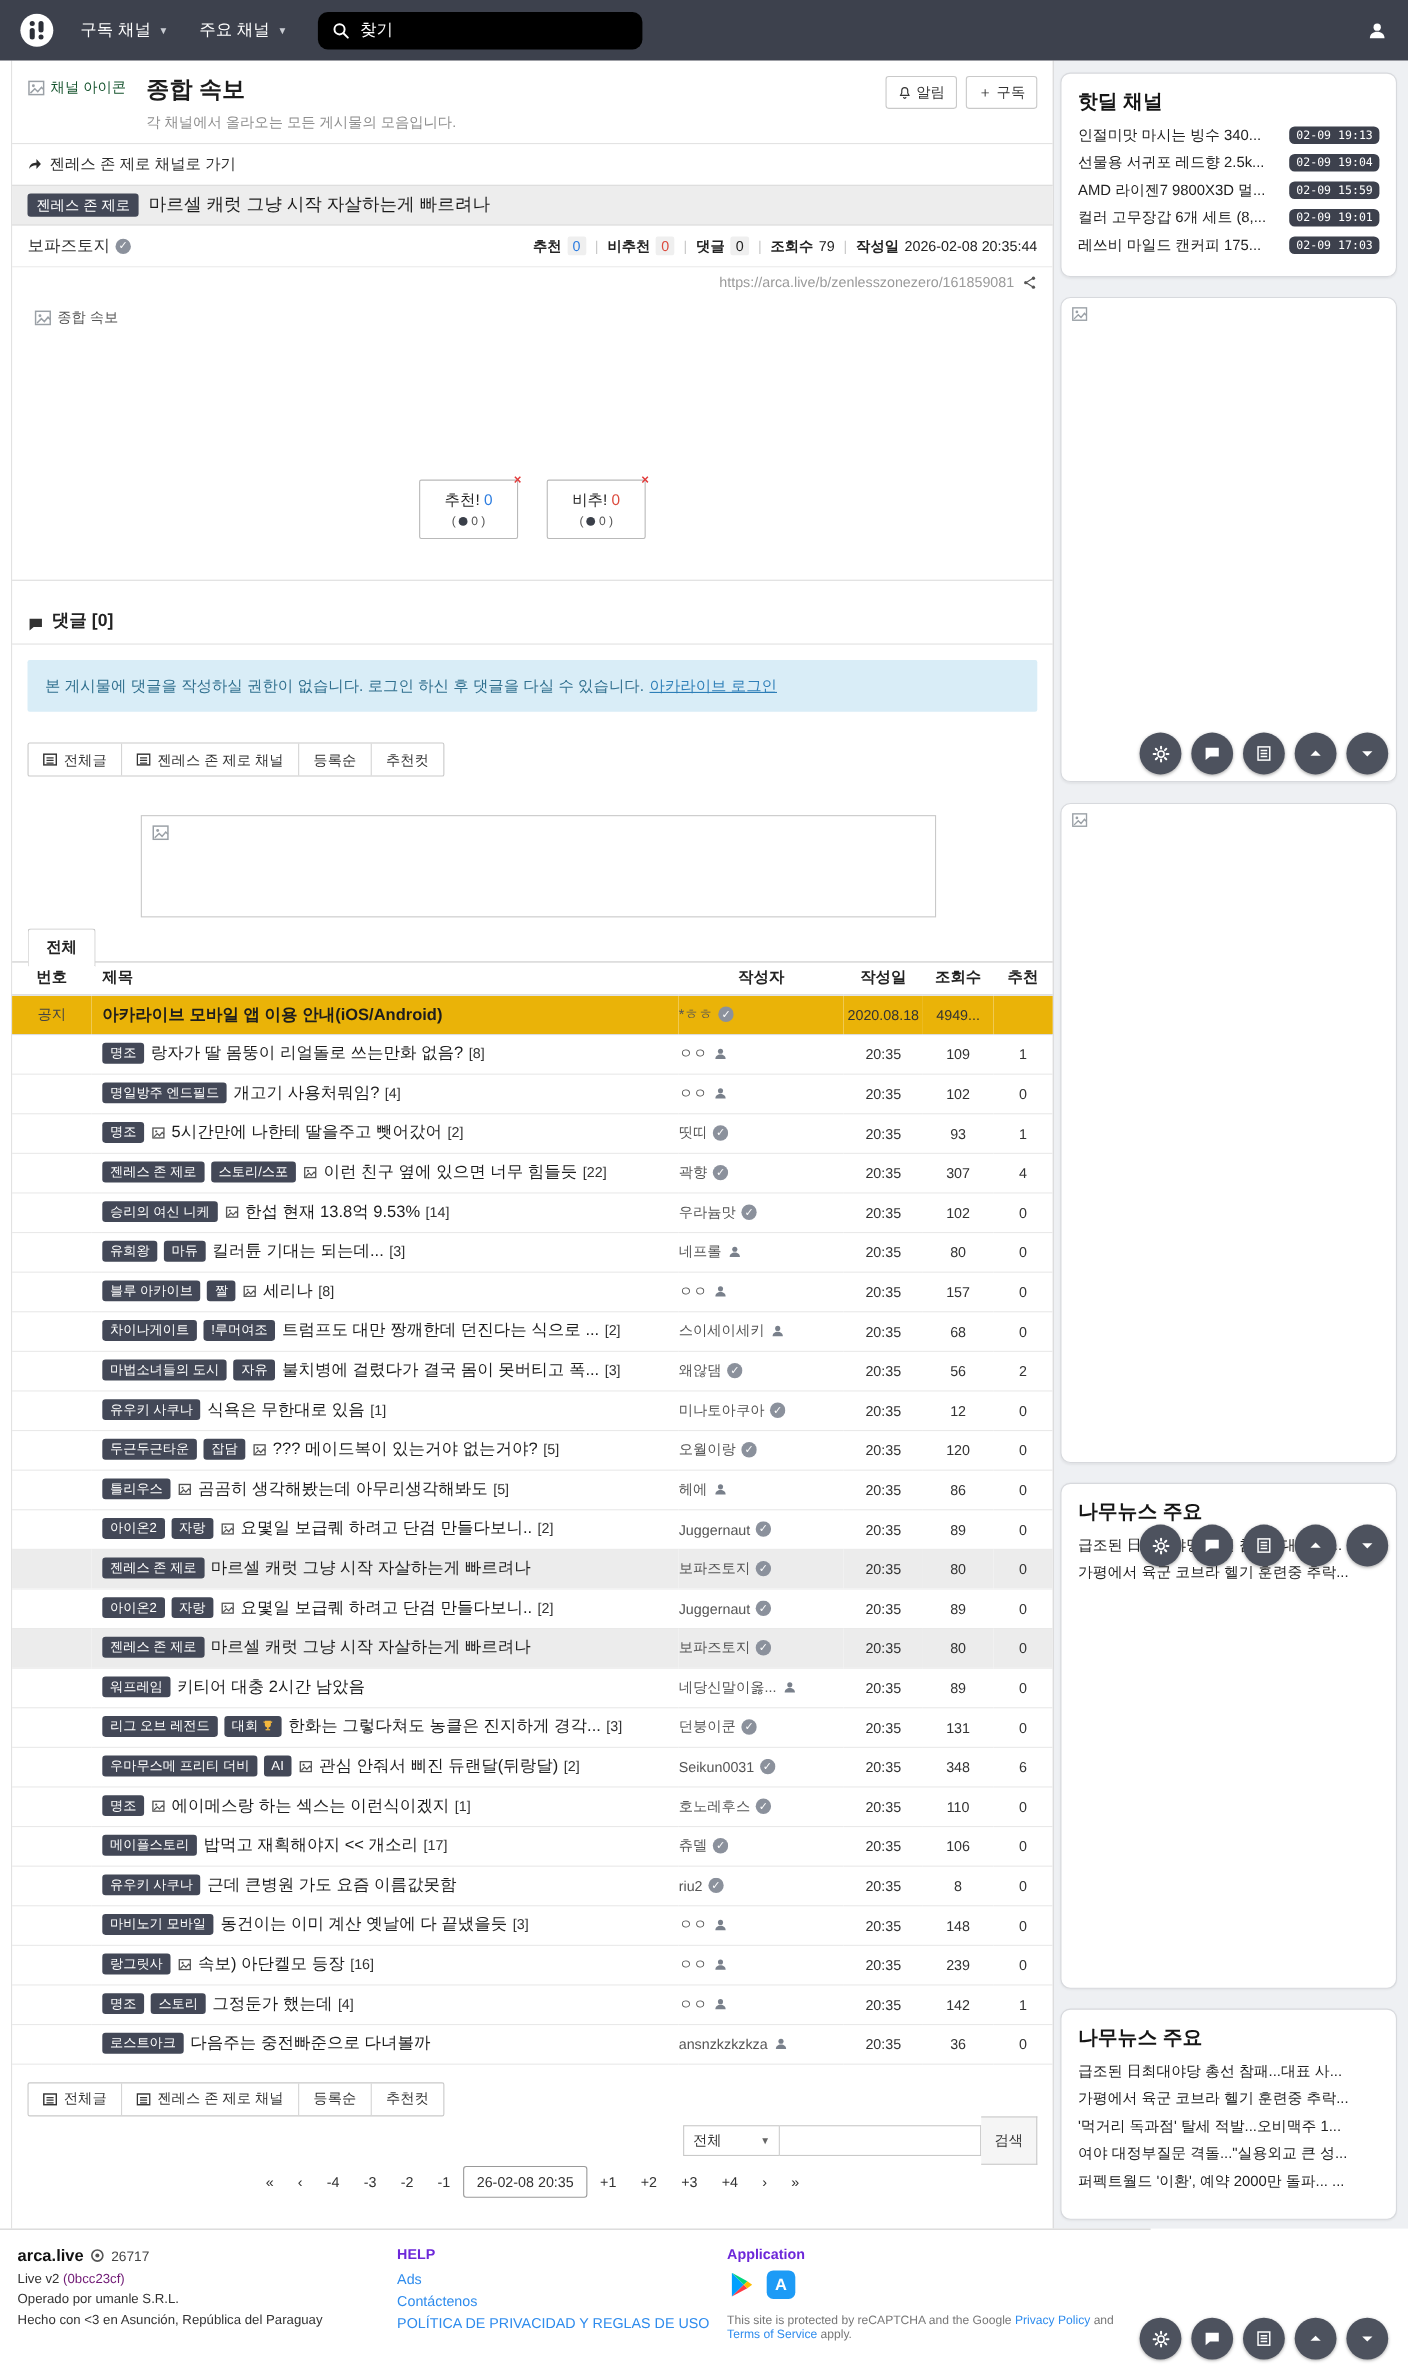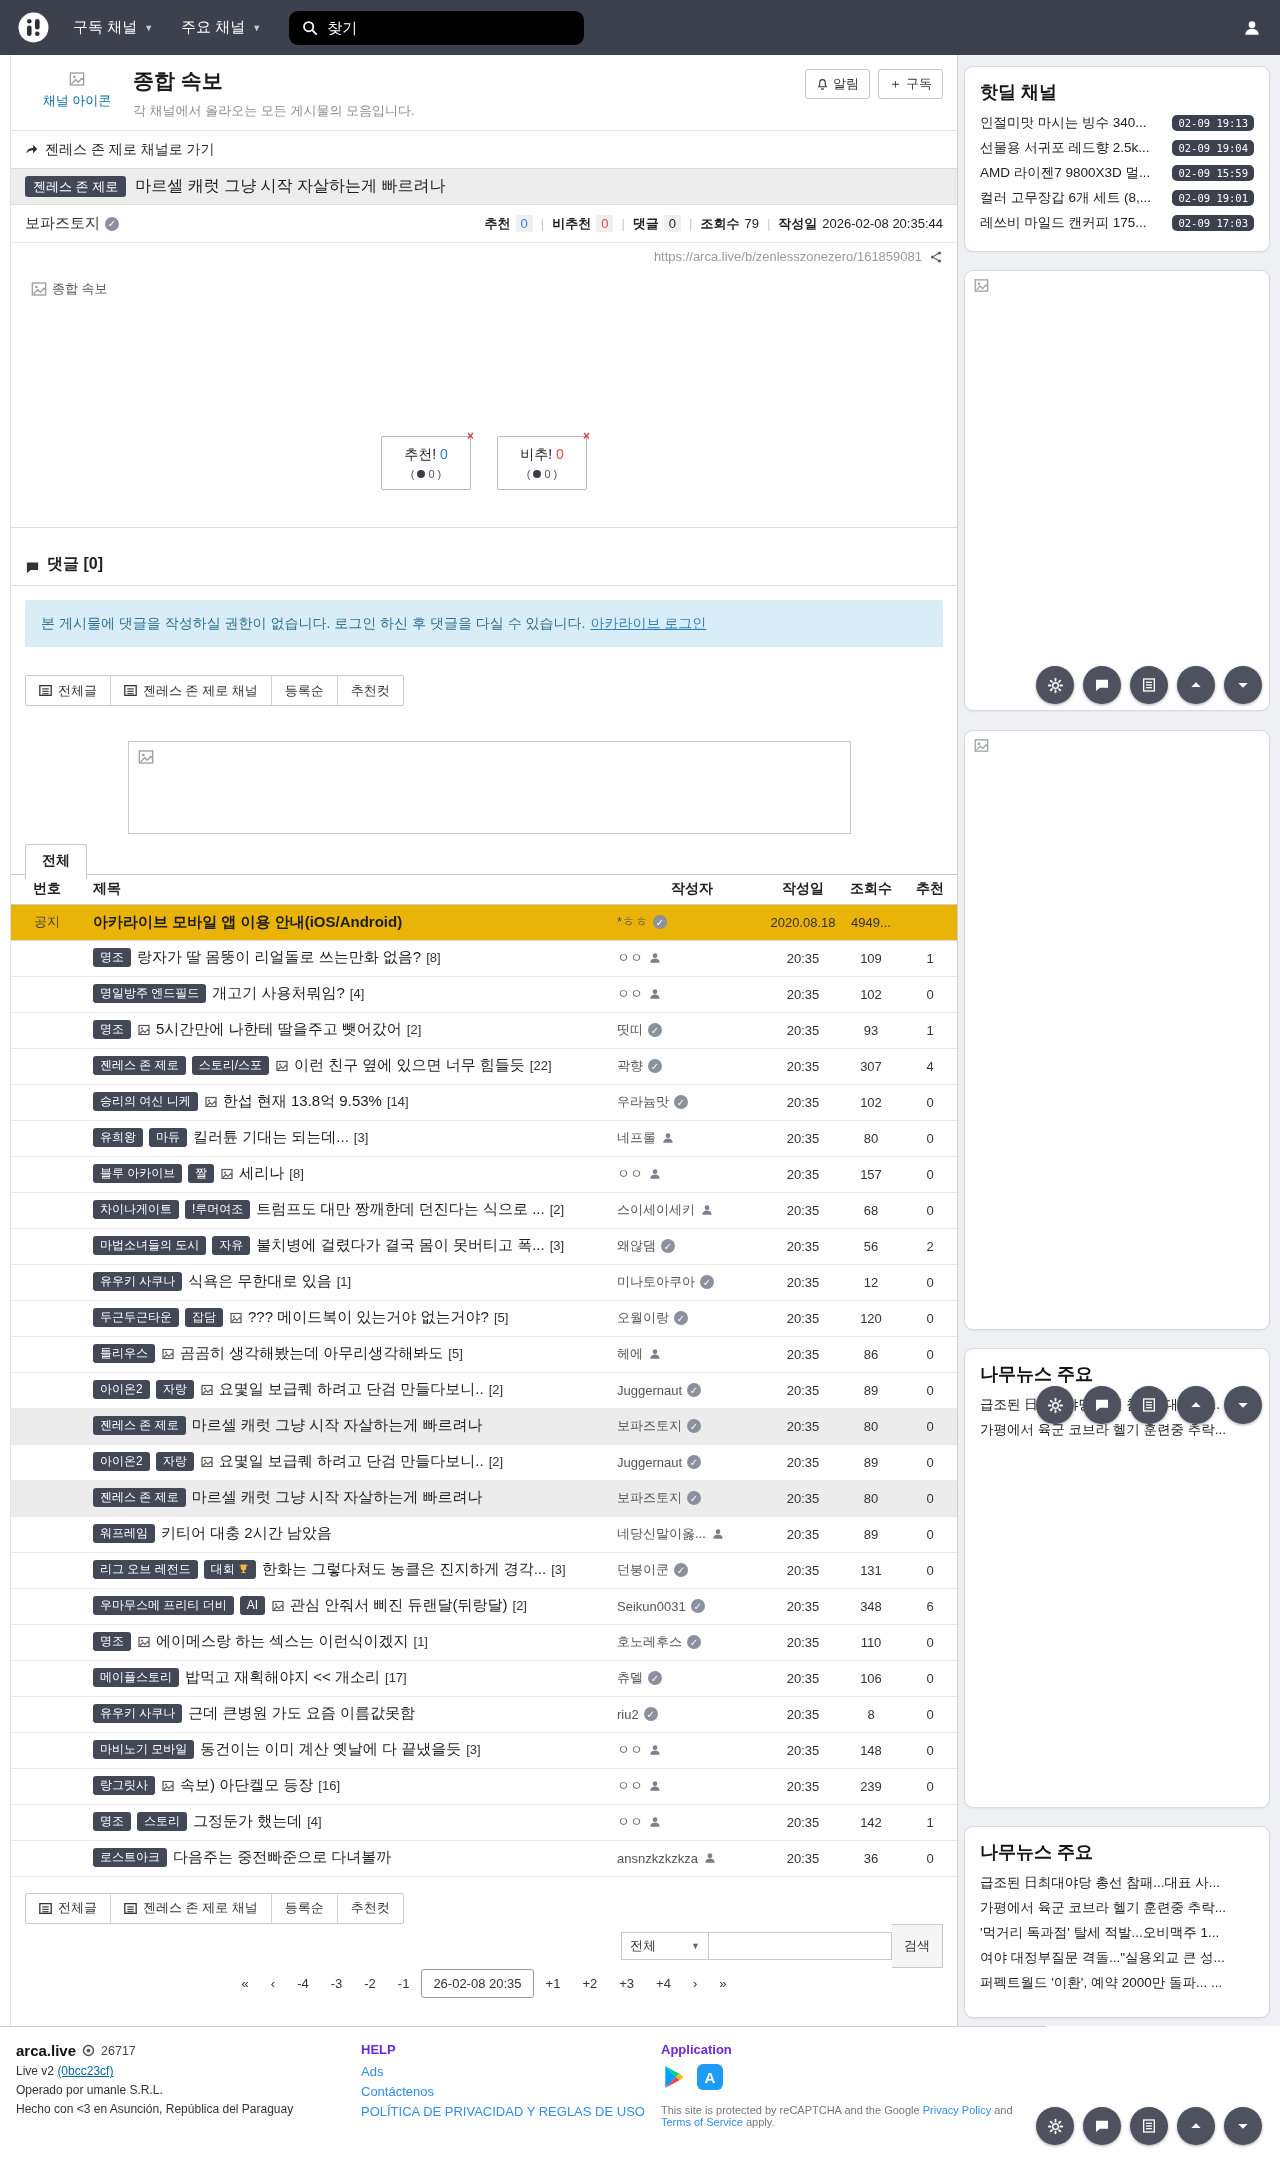--- a/index.html
+++ b/index.html
@@ -24,21 +24,21 @@
     font-family:inherit; }
   .searchbox input::placeholder { color:#fff; opacity:1; }
   .nav-user { margin-left:auto; cursor:pointer; }
 
   
   .main-col { position:absolute; left:10px; top:55px; width:948px; height:1971px; background:#fff;
     border-left:1px solid #e2e2e2; border-right:1px solid #cfcfcf; }
 
   .ch-header { height:76px; border-bottom:1px solid #e3e3e3; display:flex; align-items:flex-start;
     padding:12px 14px 0 14px; }
-  .ch-icon-wrap { display:flex; align-items:center; gap:5px; margin-top:4px; width:104px; color:#0369a1; font-size:13px;flex-direction:column; }
+  .ch-icon-wrap { display:flex; align-items:center; gap:5px; margin-top:4px; width:104px; color:#14532d; font-size:13px; }
   .ch-titles { margin-left:4px; }
   .ch-title { font-size:21px; font-weight:bold; color:#1c1c1c; }
   .ch-desc { font-size:13px; color:#8d8d8d; margin-top:7px; }
   .ch-btns { margin-left:auto; display:flex; gap:8px; margin-top:2px; }
   .btn { display:inline-flex; align-items:center; gap:4px; border:1px solid #c9c9c9; border-radius:3px;
     background:#fff; font-size:13px; color:#333; padding:5px 10px; cursor:pointer; white-space:nowrap; }
 
   .goto-row { height:37px; display:flex; align-items:center; gap:7px; padding:0 14px; font-size:14px; color:#2c2c2c; }
 
   .title-bar { height:37px; background:#ededed; border-top:1px solid #dcdcdc; border-bottom:1px solid #dcdcdc;
@@ -157,21 +157,21 @@
     justify-content:center; box-shadow:0 1px 3px rgba(0,0,0,.35); cursor:pointer; }
 
   
   .footer { position:absolute; left:0; top:2026px; width:1046px; height:134px; background:#fff;
     border-top:1px solid #cfcfcf; padding:15px 16px; display:flex; }
   .f-left { width:345px; }
   .f-site-line { display:flex; align-items:center; gap:6px; }
   .f-site { font-size:15px; font-weight:bold; color:#111; }
   .f-count { font-size:12.5px; color:#444; }
   .f-small { font-size:12px; color:#333; margin-top:5px; }
-  .f-dim { color:#0369a1;text-decoration:underline; }
+  .f-dim { color:#701a75; }
   .f-help { width:300px; }
   .f-h { font-size:13px; font-weight:bold; color:#6d28d9; margin-bottom:7px; }
   .f-link { display:block; font-size:13px; color:#2f8ced; margin-bottom:5px; cursor:pointer; width:max-content; }
   .f-app { flex:1; }
   .store-row { display:flex; gap:10px; margin-top:2px; }
   .store { width:26px; height:26px; cursor:pointer; }
   .appstore { width:26px; height:26px; border-radius:6px; background:#1d9bf6; color:#fff; font-size:15px;
     font-weight:bold; display:flex; align-items:center; justify-content:center; }
   .recaptcha { margin-top:14px; font-size:11px; color:#777; }
   .recaptcha a { color:#2f8ced; cursor:pointer; }

